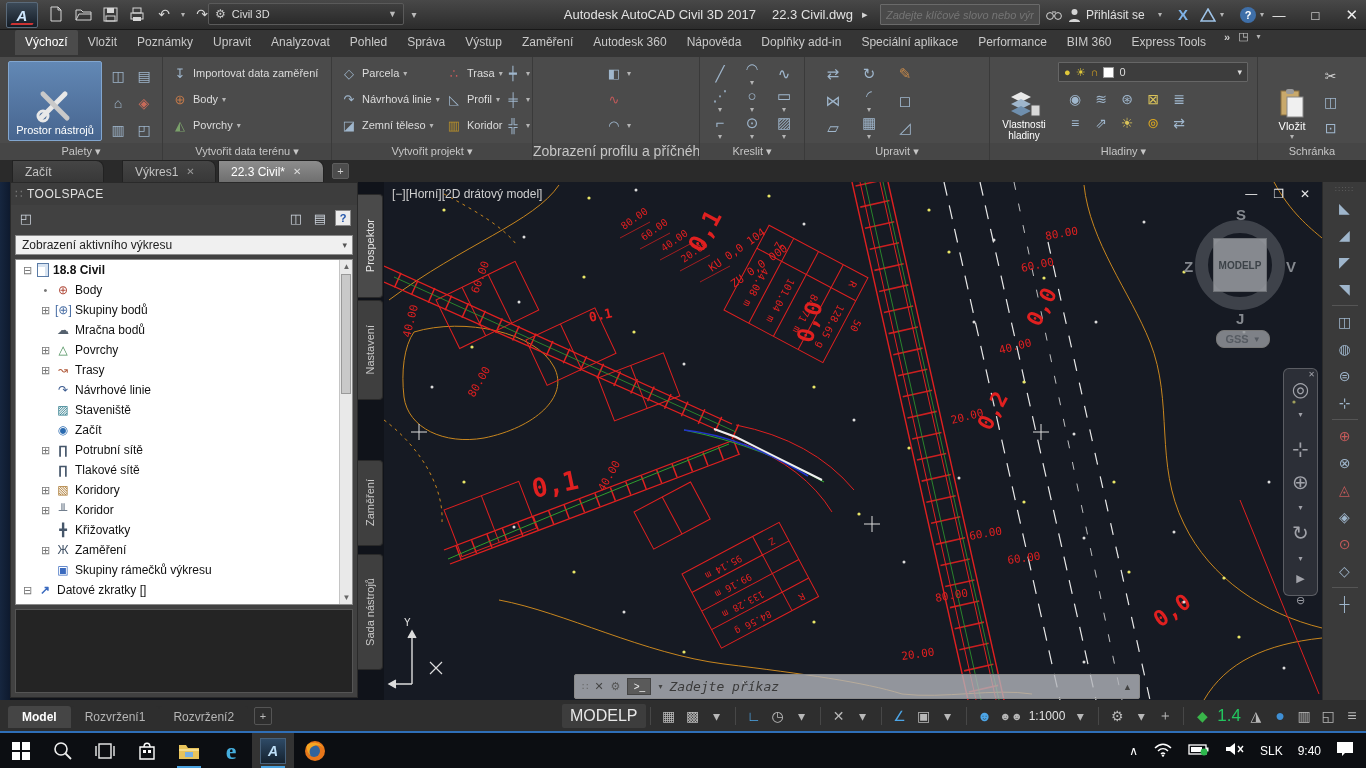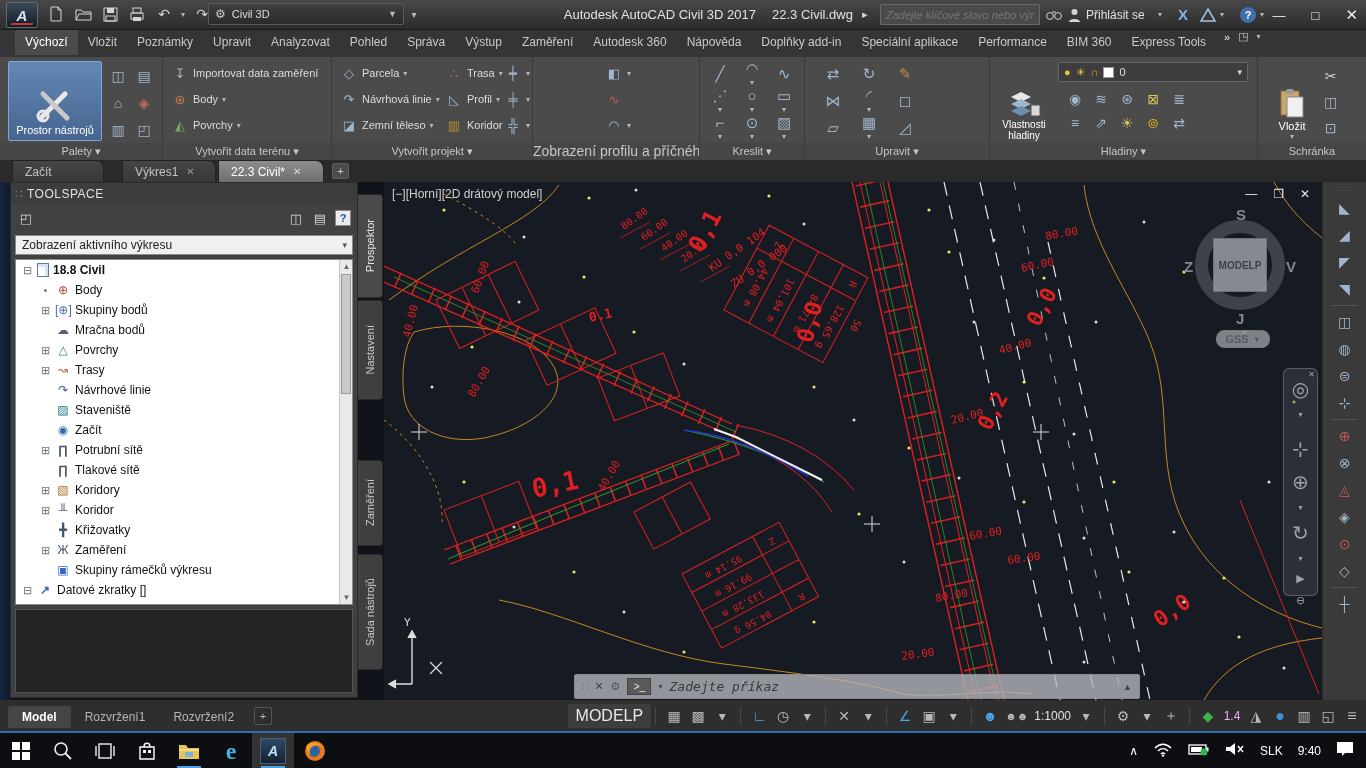--- a/index.html
+++ b/index.html
@@ -881,21 +881,21 @@
   </div>
   <span class="ssep"></span>
   <div class="sgroup">
     <span class="sico">⚙</span>
     <span class="sico dd">▾</span>
     <span class="sico">＋</span>
   </div>
   <span class="ssep"></span>
   <div class="sgroup">
     <span class="sico green">◆</span>
-    <span class="sico" style="color:#f0abfc;font-size:12px">1.4</span>
+    <span class="sico" style="color:#22c55e;font-size:17px">1.4</span>
     <span class="sico">◮</span>
     <span class="sico" style="color:#3f8fd4;font-size:16px">●</span>
     <span class="sico">▥</span>
     <span class="sico">◱</span>
     <span class="sico" style="font-size:16px">≡</span>
   </div>
 </div>
 <div id="bluebar"></div>
 
 <div id="taskbar">

